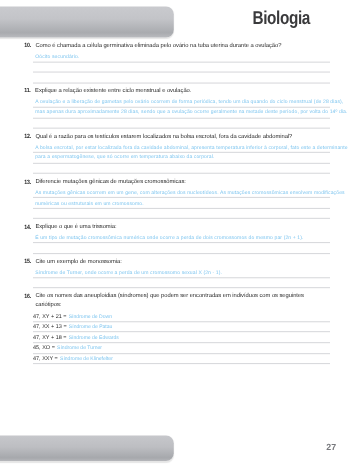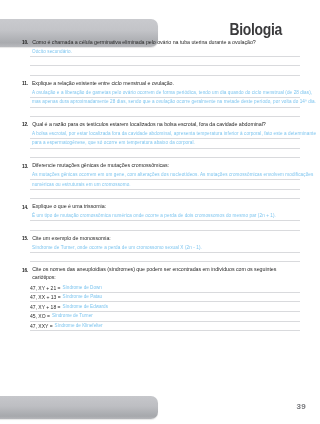--- a/index.html
+++ b/index.html
@@ -12,21 +12,21 @@
 
   body {
     background: #ffffff;
     font-family: "Liberation Sans", sans-serif;
     position: relative;
   }
 
   
   .header {
     position: absolute;
-    top: 17px; left: 0;
+    top: 4px; left: 0;
     width: 296px;
     height: 33px;
   }
   .header-bar {
     position: absolute;
     top: 2px;
     left: -6px;
     width: 164px;
     height: 28px;
     background: linear-gradient(to bottom, #c9cace 0%, #c3c4c8 40%, #a9abaf 85%, #b9babe 100%);
@@ -301,14 +301,14 @@
         <span class="karyo-code">47, XXY =</span>
         <span class="karyo-ans">Síndrome de Klinefelter</span>
       </div>
     </div>
   </div>
 
 </div>
 
 <div class="footer">
   <div class="footer-bar"></div>
-  <div class="page-num">39</div>
+  <div class="page-num">27</div>
 </div>
 
 </body></html>

